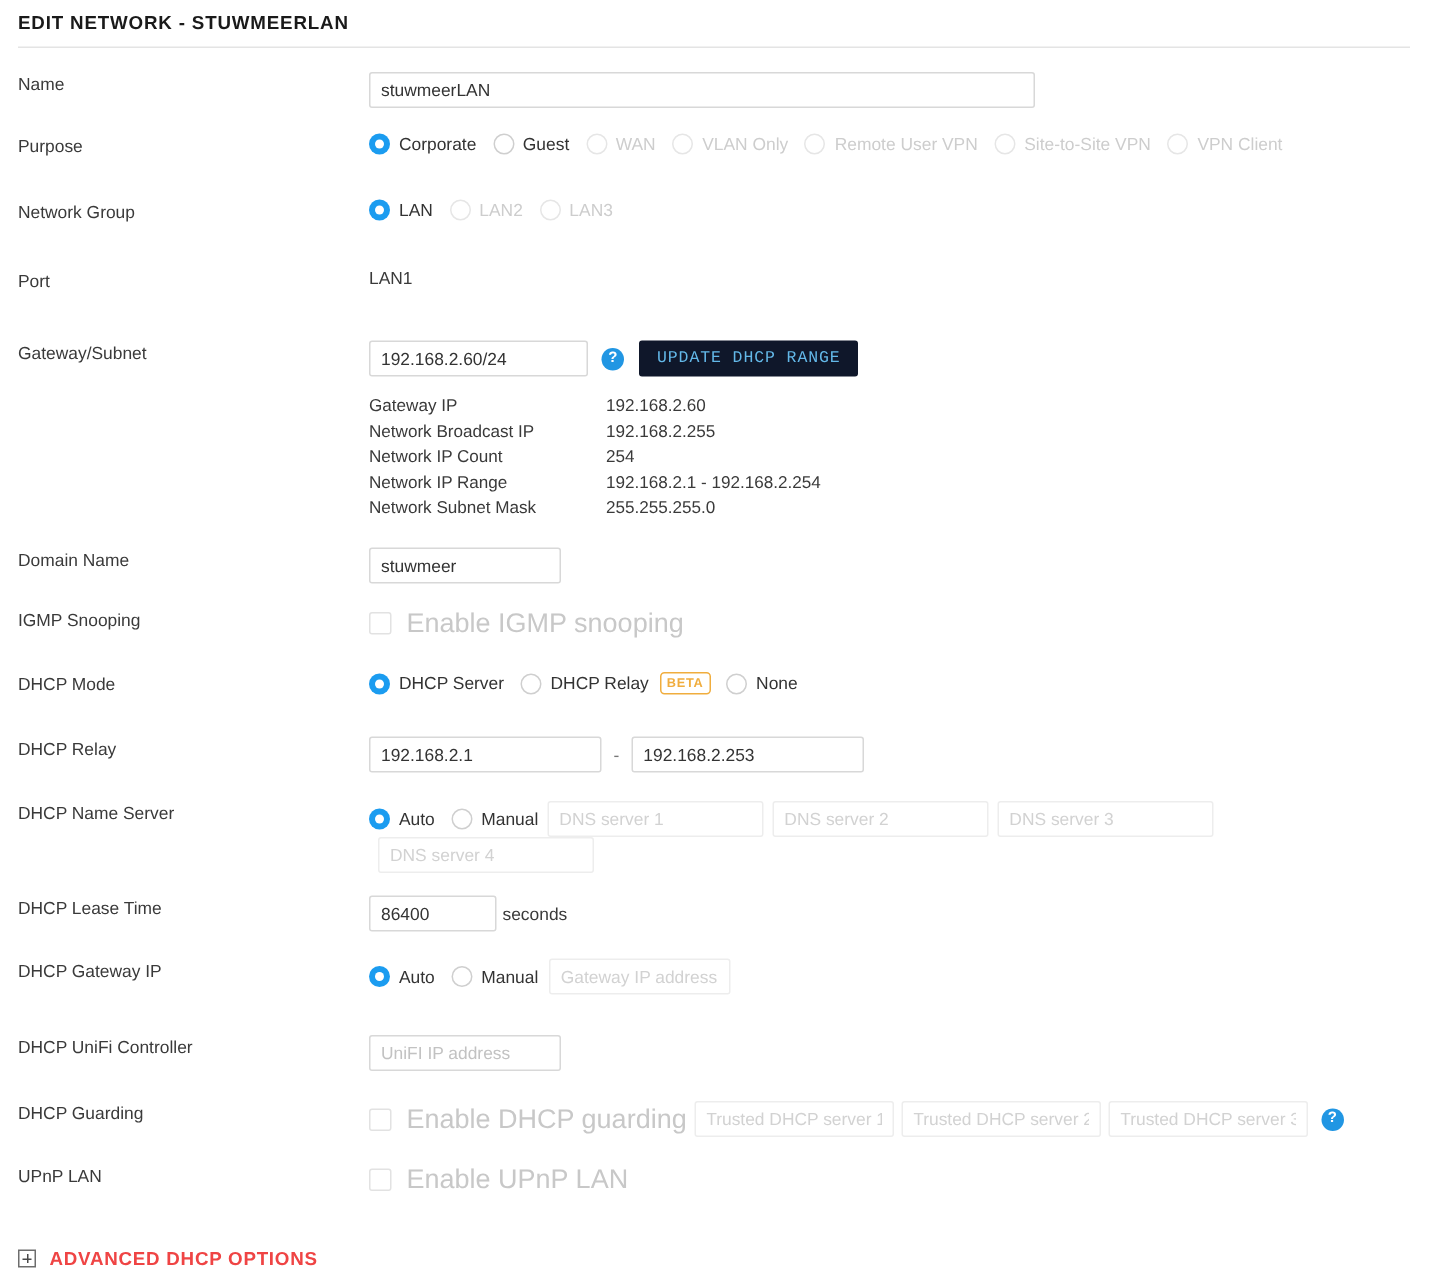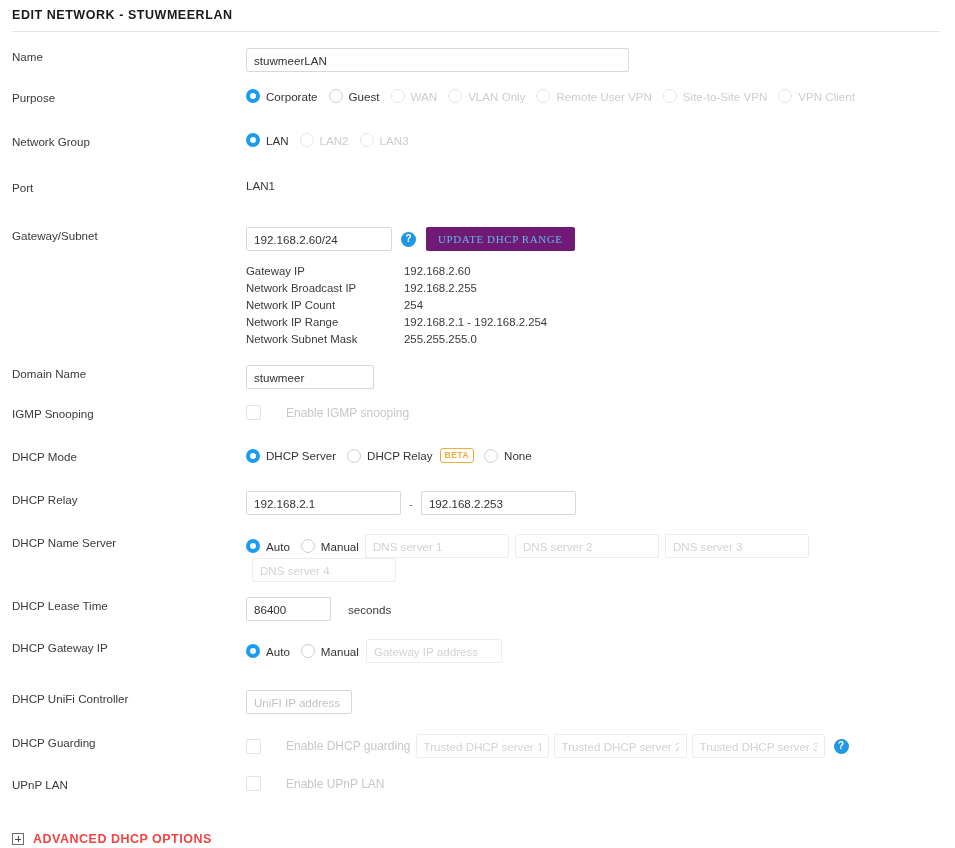--- a/index.html
+++ b/index.html
@@ -51,28 +51,28 @@
     border: 1px solid #d8d8d8;
     border-radius: 2px;
     height: 24px;
     padding: 0 7px;
     background: #fff;
     outline: none;
   }
   input::placeholder { color: #c2c2c2; }
   input:disabled { background: #fff; border-color: #ededed; color: #c8c8c8; }
   input:disabled::placeholder { color: #d2d2d2; }
-  .in-name   { width: 383px; }
+  .in-name   { width: 444px; }
   .in-gw     { width: 146px; }
   .in-domain { width: 128px; }
   .in-range  { width: 155px; }
   .in-lease  { width: 85px; }
   .in-dns    { width: 144px; margin-left: 6px; }
-  .in-gwip   { width: 136px; margin-left: 7px; }
-  .in-unifi  { width: 106px; }
+  .in-gwip   { width: 121px; margin-left: 7px; }
+  .in-unifi  { width: 128px; }
   .in-trust  { width: 133px; margin-left: 5px; }
 
   
   .val { font-size: 11.6px; color: #3a3a3a; }
 
   
   .radio-item { display: inline-flex; align-items: center; margin-right: 11px; }
   .radio {
     width: 14px; height: 14px; border-radius: 50%;
     border: 1px solid #cfcfcf; background: #fff;
@@ -89,38 +89,38 @@
   .radio-lbl { font-size: 11.6px; color: #333; margin-left: 6px; }
   .radio-item.dim .radio-lbl { color: #cdcdcd; }
 
   
   .cb-item { display: inline-flex; align-items: center; }
   .cb {
     width: 15px; height: 15px;
     border: 1px solid #e2e2e2; border-radius: 2px;
     background: #fff; display: inline-block; flex: 0 0 15px;
   }
-  .cb-lbl { font-size: 12px; color: #c8c8c8; margin-left: 25px; }
+  .cb-lbl { font-size: 18px; color: #c8c8c8; margin-left: 10px; }
 
   
   .help {
     width: 15px; height: 15px; border-radius: 50%;
     background: #2196e3; color: #fff;
     font-size: 10px; font-weight: bold;
     display: inline-flex; align-items: center; justify-content: center;
     margin-left: 9px; line-height: 1;
   }
 
   
   .btn-update {
     margin-left: 10px;
-    background: #701a75;
+    background: #0f172a;
     color: #63b8e8;
     border: none; border-radius: 2px;
-    font-family: Liberation Serif, serif;
+    font-family: Liberation Mono, monospace;
     font-size: 11px;
     letter-spacing: 0.6px;
     height: 24px;
     padding: 0 12px;
     cursor: pointer;
   }
 
   
   .info { padding-left: 246px; margin-top: 9px; }
   .info-row { display: flex; line-height: 17px; }
@@ -158,21 +158,21 @@
     content: ""; position: absolute; background: #4a4a4a;
   }
   .plus::before { left: 2px; right: 2px; top: 5px; height: 1.4px; }
   .plus::after  { top: 2px; bottom: 2px; left: 5px; width: 1.4px; }
   .expand-lbl {
     font-size: 12.5px; font-weight: bold;
     letter-spacing: 0.5px; color: #ef4444;
   }
   .expand .badge { margin-left: 11px; }
   .dash { font-size: 11.6px; color: #777; margin: 0 8px; }
-  .unit { font-size: 11.6px; color: #3a3a3a; margin-left: 17px; }
+  .unit { font-size: 11.6px; color: #3a3a3a; margin-left: 4px; }
 </style>
 </head>
 <body>
 
 <div class="page">
 
   <div class="hdr">EDIT NETWORK - STUWMEERLAN</div>
   <div class="hdr-rule"></div>
 
   <div class="row" style="margin-top:16px;">

